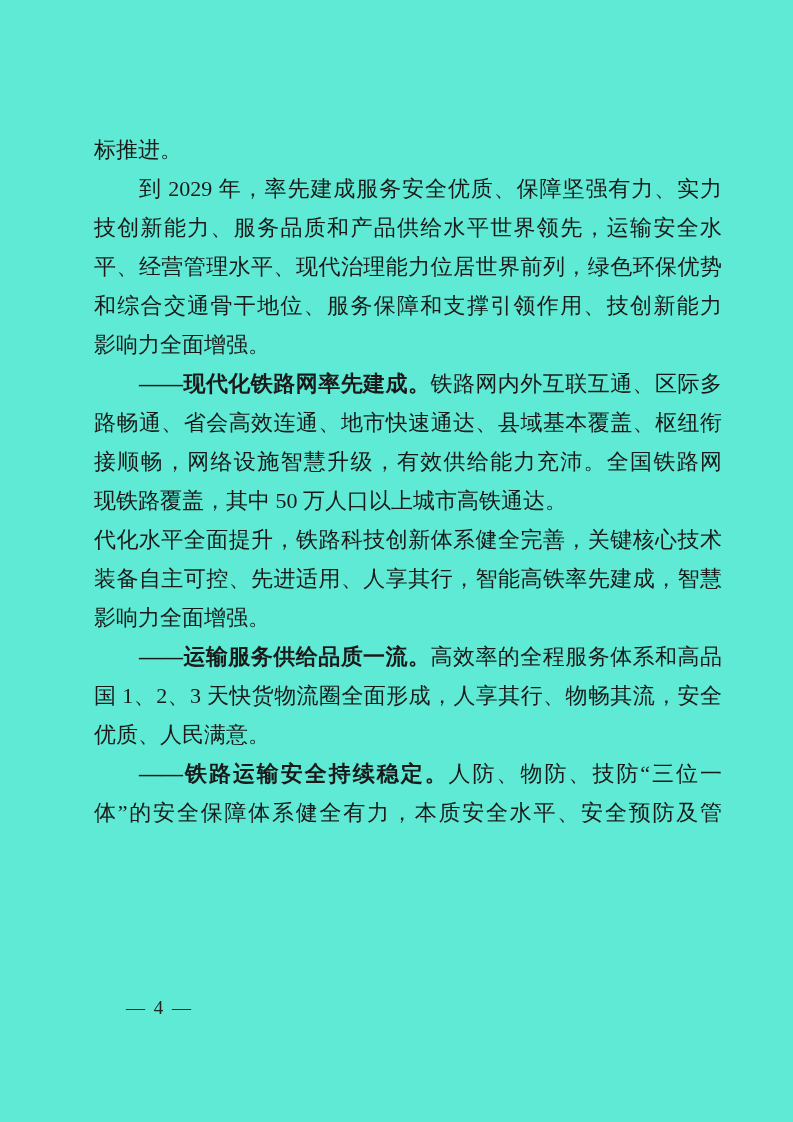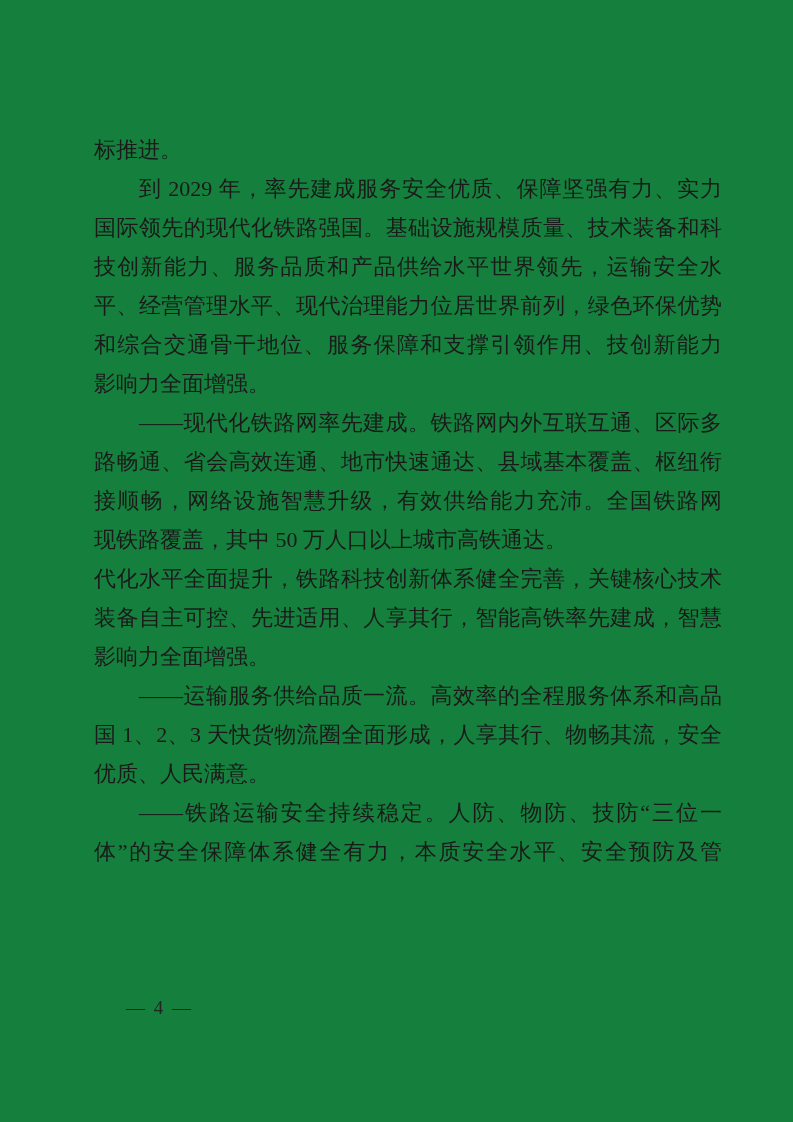--- a/index.html
+++ b/index.html
@@ -11,21 +11,21 @@
     height: 1122px;
     position: relative;
     background: #ffffff;
     overflow: hidden;
     font-family: "Liberation Serif", "DejaVu Serif", serif;
     color: #1a1a1a;
   }
   .page {
     position: absolute;
     inset: 0;
-    background: #15803d;
+    background: #5eead4;
   }
   .textblock {
     position: absolute;
     left: 94px;
     top: 130px;
     width: 628px;
   }
   .line {
     height: 39px;
     line-height: 39px;
@@ -37,21 +37,21 @@
   }
   .line.end {
     text-align: left;
     text-align-last: left;
   }
   .line.indent {
     text-indent: 45px;
   }
   .lead {
     
-    font-weight: 400;
+    font-weight: 700;
   }
   .pagenum {
     position: absolute;
     left: 126px;
     top: 994px;
     height: 28px;
     line-height: 28px;
     font-size: 19px;
     color: #222222;
     letter-spacing: 2px;
@@ -60,21 +60,20 @@
 </head>
 <body>
 
 <div class="page">
 
   <main class="textblock">
 
     <div class="line end">标推进。</div>
 
     <div class="line indent">到 2029 年，率先建成服务安全优质、保障坚强有力、实力</div>
-    <div class="line">国际领先的现代化铁路强国。基础设施规模质量、技术装备和科</div>
     <div class="line">技创新能力、服务品质和产品供给水平世界领先，运输安全水</div>
     <div class="line">平、经营管理水平、现代治理能力位居世界前列，绿色环保优势</div>
     <div class="line">和综合交通骨干地位、服务保障和支撑引领作用、技创新能力</div>
     <div class="line end">影响力全面增强。</div>
 
     <div class="line indent"><span class="lead">——现代化铁路网率先建成。</span><span>铁路网内外互联互通、区际多</span></div>
     <div class="line">路畅通、省会高效连通、地市快速通达、县域基本覆盖、枢纽衔</div>
     <div class="line">接顺畅，网络设施智慧升级，有效供给能力充沛。全国铁路网</div>
     <div class="line end">现铁路覆盖，其中 50 万人口以上城市高铁通达。</div>
 

